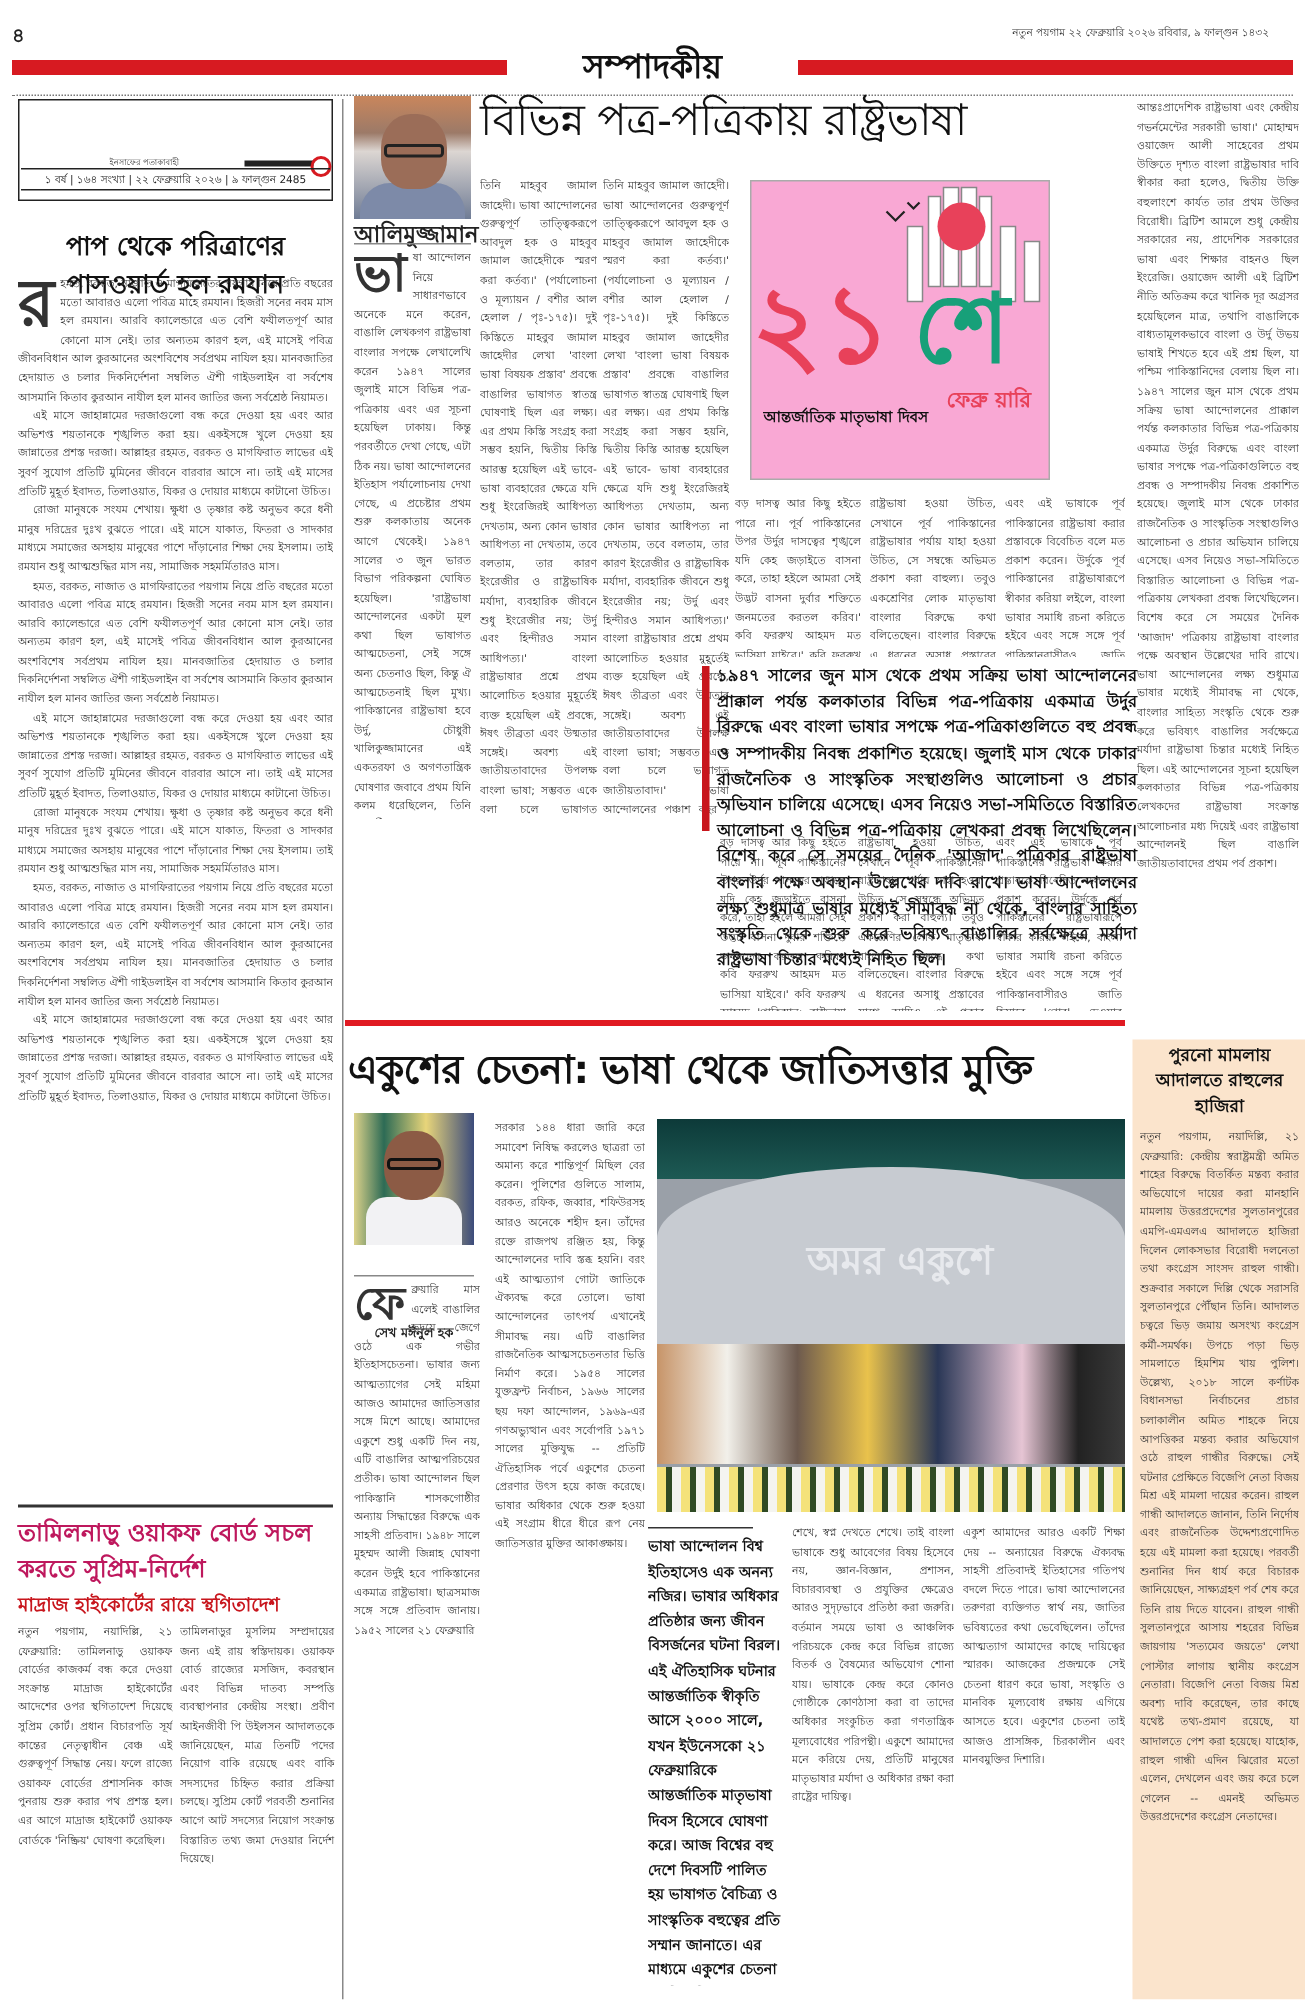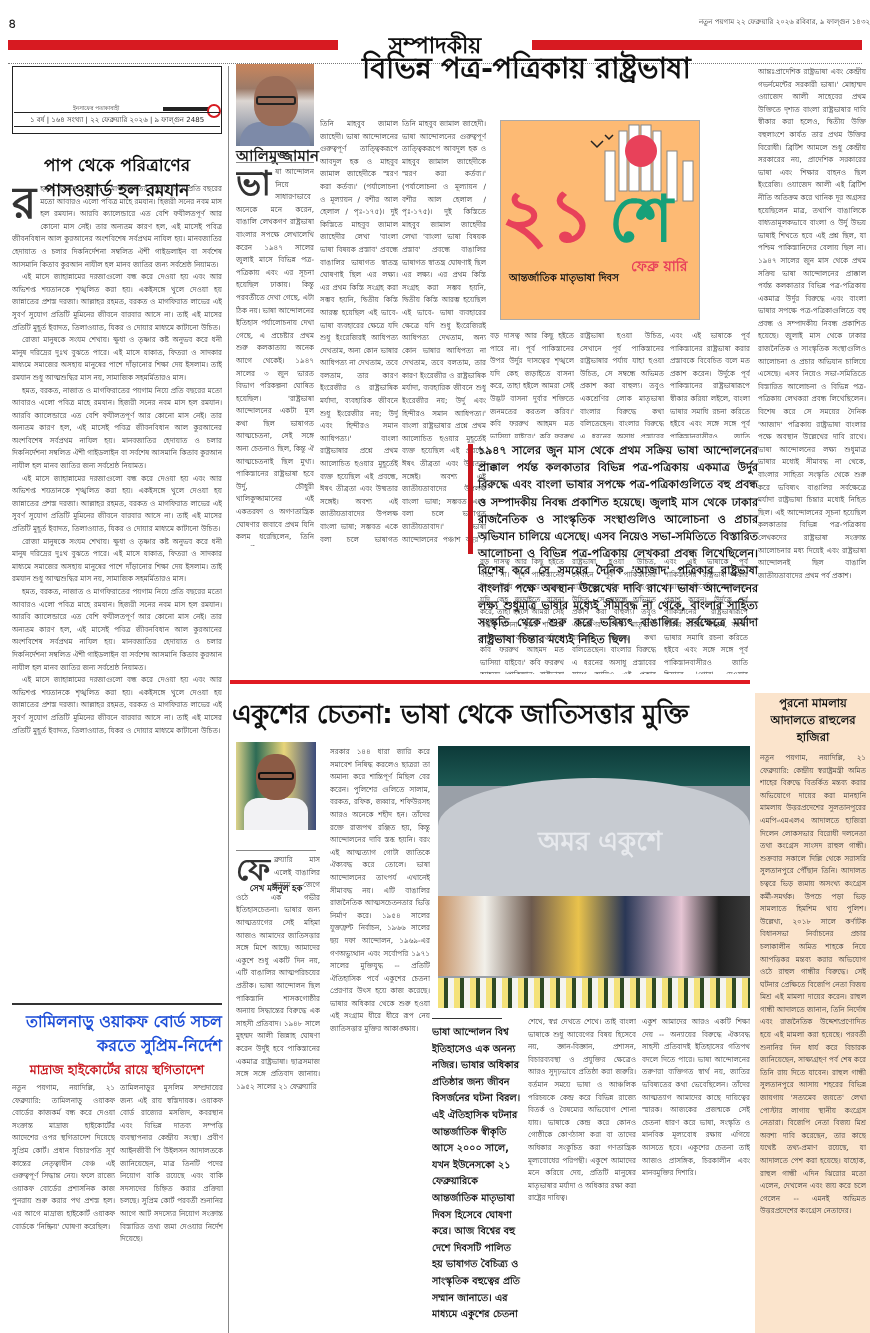--- a/index.html
+++ b/index.html
@@ -2,46 +2,46 @@
 <html><head>
 <meta charset="utf-8">
 <style>
   * { box-sizing: border-box; margin: 0; padding: 0; }
   html, body { width: 870px; height: 1333px; background: #fff; overflow: hidden; }
   body { font-family: "DejaVu Sans", sans-serif; color: #222; position: relative; }
   .abs { position: absolute; }
   .txt { font-size: 7.2px; line-height: 12.6px; text-align: justify; color: #333; overflow: hidden; }
   .txt p { text-indent: 10px; }
   .page-num { left: 8px; top: 14px; font-size: 13px; font-weight: bold; }
-  .dateline { right: 0; top: 16px; font-size: 7px; color: #333; }
+  .dateline { right: 24px; top: 16px; font-size: 7px; color: #333; }
   .redbar { top: 40px; height: 10px; background: #d71a21; }
   .masthead-title { left: 340px; top: 30px; width: 190px; height: 30px; background: #fff; text-align: center;
      font-family: "DejaVu Serif", serif; font-weight: bold; font-size: 22px; line-height: 30px; color: #111; }
   .dotline { left: 8px; right: 8px; top: 63px; border-top: 1px dotted #777; }
   .logo-box { left: 12px; top: 66px; width: 210px; height: 68px; border: 1.5px solid #222; }
   .logo-text { position:absolute; left: 8px; top: 2px; font-family: "DejaVu Serif", serif; font-weight: bold; font-size: 30px; line-height: 38px; color:#111; letter-spacing:-1px; }
   .logo-tag { position:absolute; left: 60px; top: 38px; font-size: 5.5px; color:#333; }
   .logo-pen { position:absolute; right: 12px; top: 40px; width: 46px; height: 4px; background:#222; }
   .logo-pen:after { content:""; position:absolute; right:-12px; top:-3px; width:10px; height:10px; border-radius:50%; border:2px solid #d71a21; }
   .issue-line { left: 14px; top: 112px; width: 206px; height: 15px; border-top: 1px solid #222; border-bottom:1px solid #222; font-size: 7px; line-height: 14px; text-align:center; }
   .story1-title { left: 12px; top: 130px; width: 210px; font-size: 17px; line-height: 25px; text-align:center; font-weight: bold; color:#111;margin-top:23px; }
   .dropcap { font-family:"DejaVu Serif", serif; font-size: 44px; line-height: 40px; float:left; margin: 0 4px 0 0; font-weight:bold; }
   .vline { width: 1px; background: #888; }
   .hline { height: 1px; background: #888; }
   .thick-hline { height: 2px; background: #333; }
-  .tamil-title { left: 12px; top: 1010px; width: 210px; font-size: 16px; line-height: 24px; text-align:right; font-weight: bold; color:#1d4ed8; }
-  .tamil-sub { left: 12px; top: 1061px; width: 210px; font-size: 12.5px; line-height: 18px; text-align:center; font-weight: bold; color:#c8161d; }
+  .tamil-title { left: 12px; top: 1010px; width: 210px; font-size: 16px; line-height: 24px; text-align:left; font-weight: bold; color:#be185d; }
+  .tamil-sub { left: 12px; top: 1061px; width: 210px; font-size: 12.5px; line-height: 18px; text-align:left; font-weight: bold; color:#c8161d; }
   
   .ed-photo { left: 236px; top: 64px; width: 78px; height: 82px; background: linear-gradient(180deg,#c9865c 0%,#9c7a68 30%,#dcd6d2 45%,#6f7c95 100%); overflow:hidden; }
   .face { position:absolute; left: 18px; top: 12px; width: 44px; height: 50px; border-radius: 45% 45% 40% 40%; background: #9b6d58; }
   .glasses { position:absolute; left: 20px; top: 32px; width: 40px; height: 9px; border: 2px solid #222; border-radius: 3px; }
   .shirt { position:absolute; left: 4px; top: 58px; width: 70px; height: 30px; background:#7d8aa8; border-radius: 20px 20px 0 0; }
   .ed-byline { left: 236px; top: 144px; width: 78px; font-size: 15px; text-align:right; font-weight:bold; }
-  .ed-title { left: 320px; top: 46px; width: 430px; font-size: 29px; line-height: 44px; font-weight: bold; color:#111; font-family: "DejaVu Serif", serif; white-space: nowrap; letter-spacing:-0.5px;margin-left:42px;}
-  .ekushe-box { left: 500px; top: 120px; width: 200px; height: 200px; border: 1px solid #aaa; background:#fdba74; overflow:hidden; }
+  .ed-title { left: 320px; top: 58px; width: 430px; font-size: 29px; line-height: 44px; font-weight: normal; color:#111; font-family: "DejaVu Serif", serif; white-space: nowrap; letter-spacing:-0.5px;}
+  .ekushe-box { left: 500px; top: 120px; width: 200px; height: 200px; border: 1px solid #aaa; background:#f9a8d4; overflow:hidden; }
   .pull-quote { left: 478px; top: 442px; width: 280px; font-size: 11px; line-height: 17.2px; font-weight: bold; color:#111; text-align: justify; }
   .pull-bar { left: 468px; top: 444px; width: 5px; height: 110px; background: #c8161d; }
   .red-divider { left: 230px; top: 680px; width: 520px; height: 4px; background: #e01a22; }
   
   .ek-title { left: 232px; top: 692px; width: 520px; font-size: 26px; line-height: 44px; font-weight: bold; color:#111; white-space:nowrap; letter-spacing:-0.5px; }
   .ek-photo { left: 236px; top: 742px; width: 80px; height: 88px; background: linear-gradient(90deg,#dcd28a 0%,#2d6b55 25%,#e8d57a 60%,#3b4b7b 100%); overflow:hidden; }
   .ek-face { position:absolute; left: 20px; top: 12px; width: 40px; height: 46px; border-radius: 45%; background:#8c5b45; }
   .ek-glasses { position:absolute; left: 22px; top: 30px; width: 36px; height: 8px; border: 2px solid #111; border-radius:3px; }
   .ek-scarf { position:absolute; left: 8px; top: 56px; width: 64px; height: 34px; background:#f2f2f4; border-radius: 14px 14px 0 0; }
   .ek-byline { left: 236px; top: 834px; width: 80px; font-size: 8.5px; font-weight:bold; text-align:center;margin-top:48px; }

